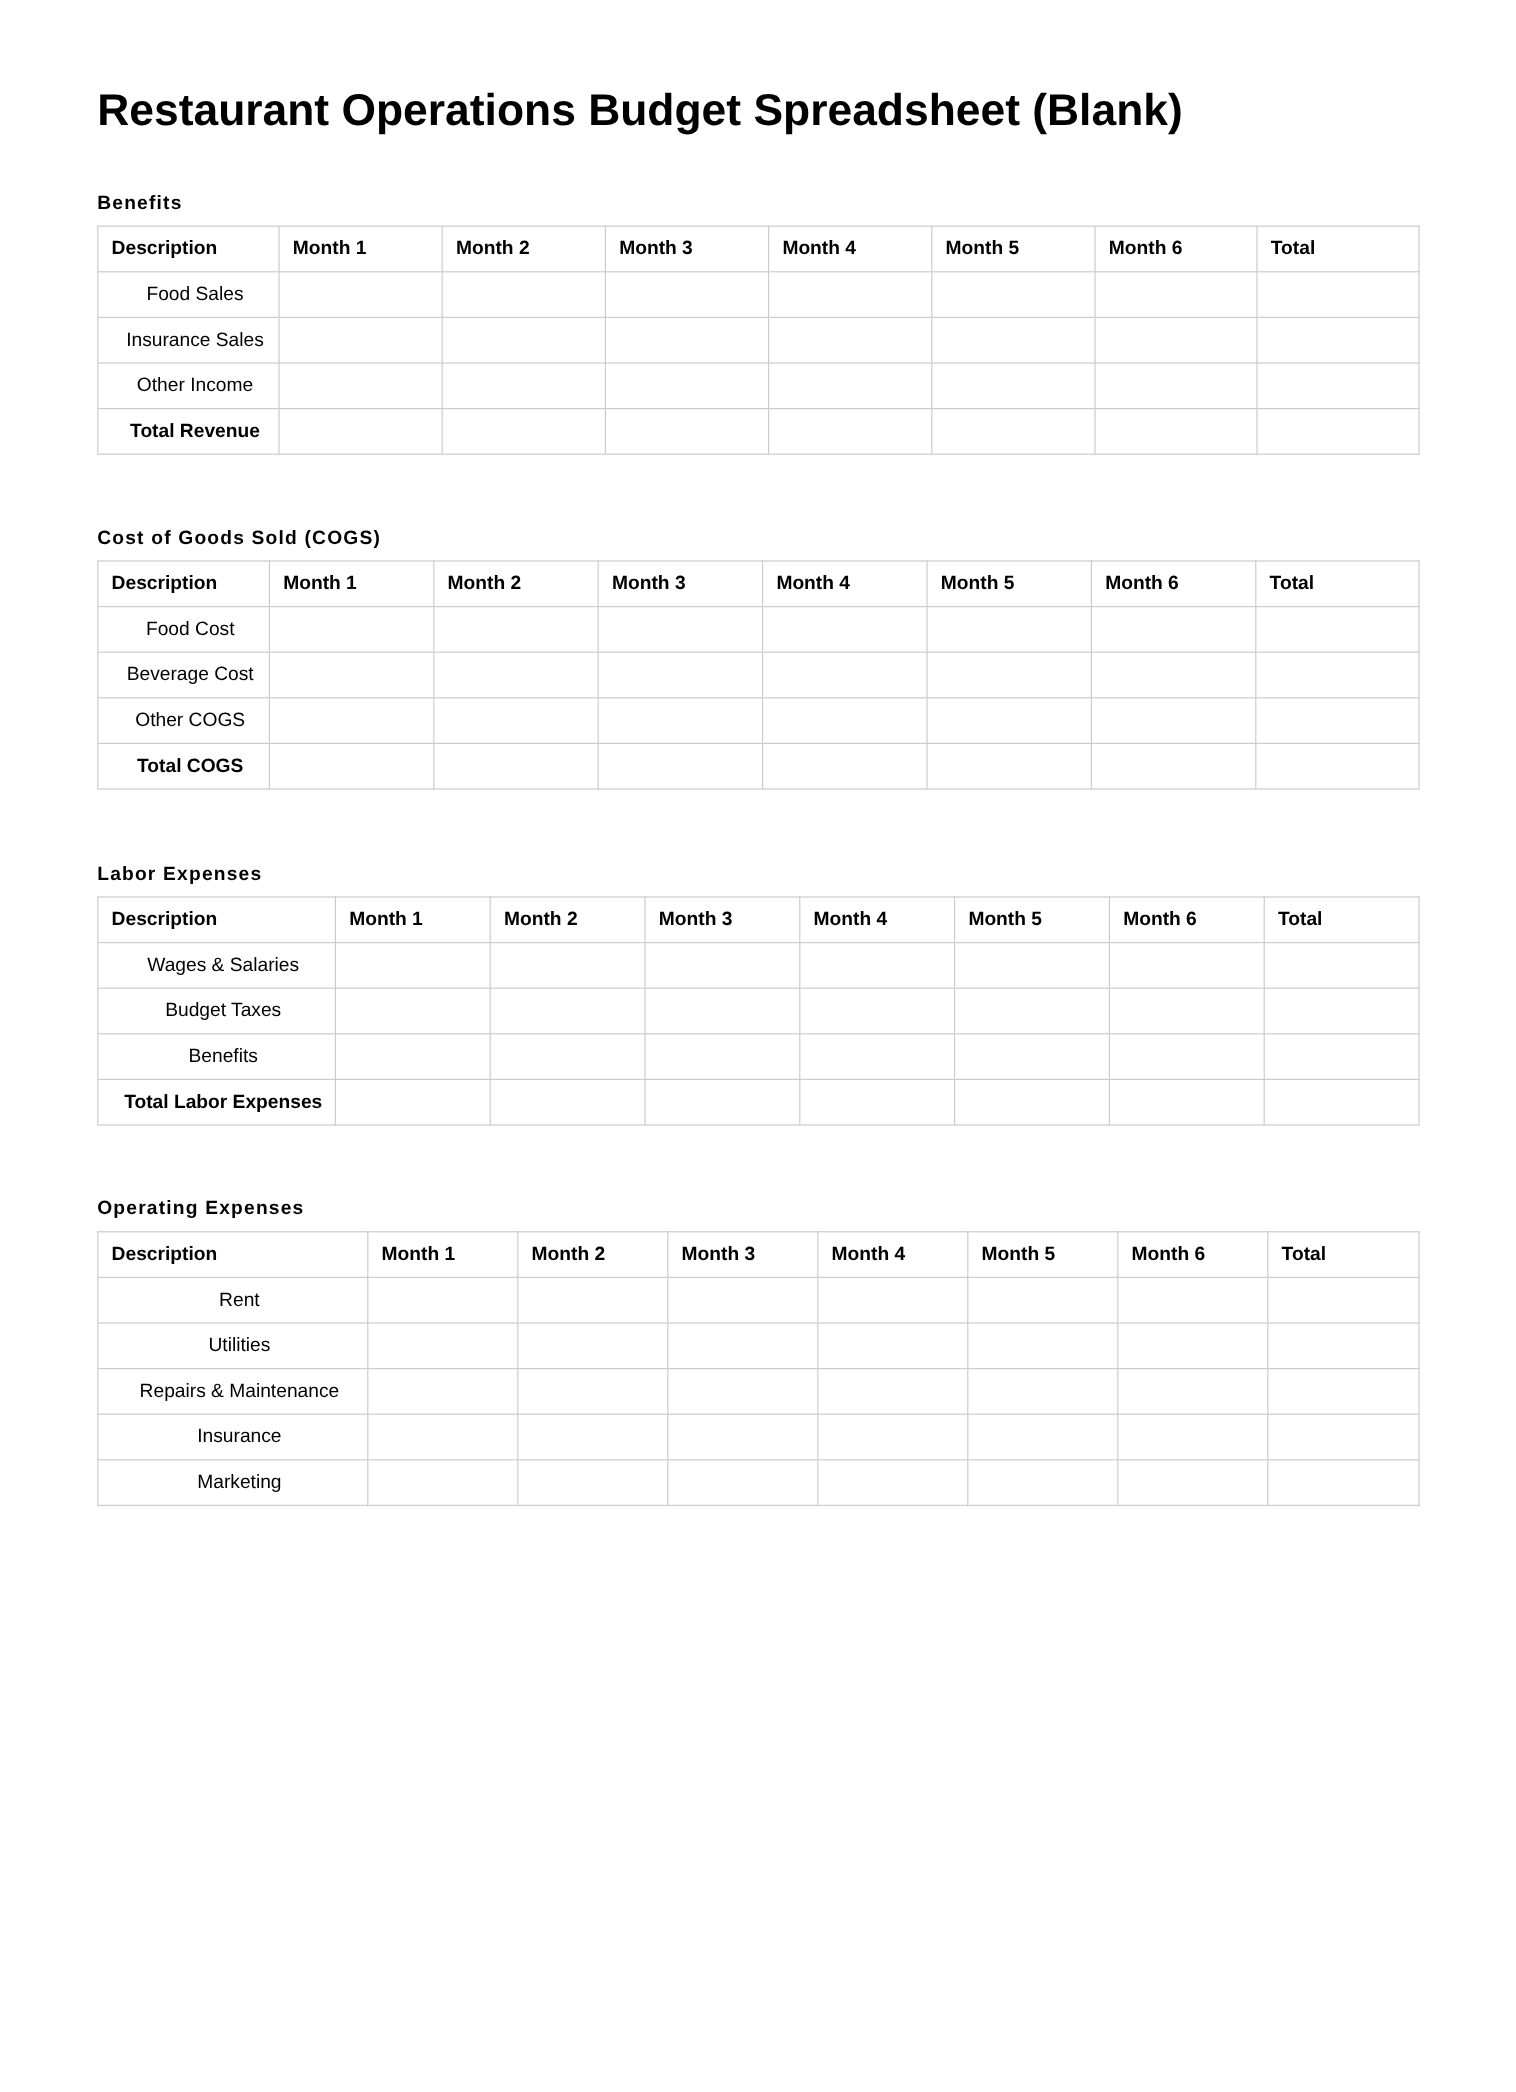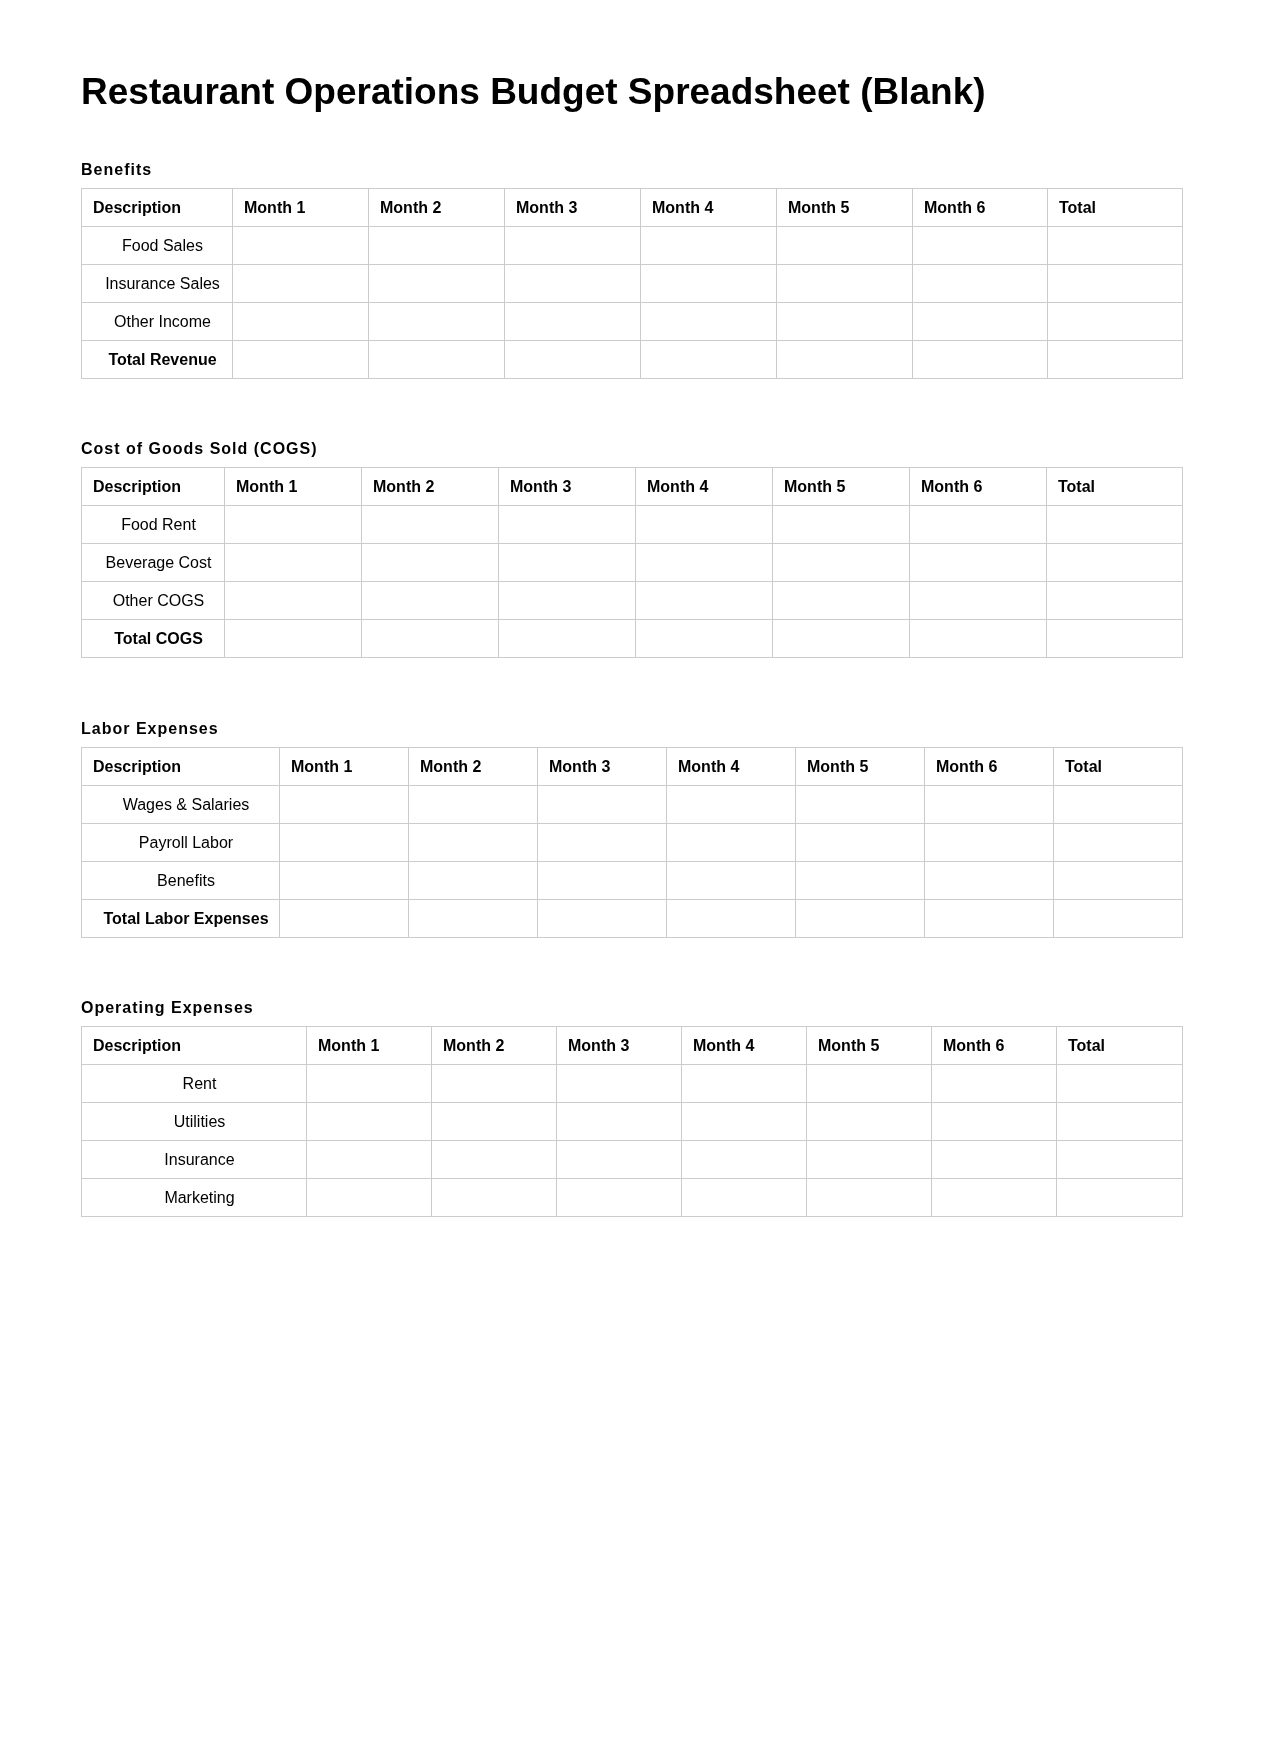--- a/index.html
+++ b/index.html
@@ -179,21 +179,21 @@
           <th>Month 2</th>
           <th>Month 3</th>
           <th>Month 4</th>
           <th>Month 5</th>
           <th>Month 6</th>
           <th>Total</th>
         </tr>
       </thead>
       <tbody>
           <tr>
-            <td class="label">Food Rent</td>
+            <td class="label">Food Cost</td>
             <td class="cell"></td>
             <td class="cell"></td>
             <td class="cell"></td>
             <td class="cell"></td>
             <td class="cell"></td>
             <td class="cell"></td>
             <td class="cell"></td>
           </tr>
           <tr>
             <td class="label">Beverage Cost</td>
@@ -259,21 +259,21 @@
             <td class="label">Wages &amp; Salaries</td>
             <td class="cell"></td>
             <td class="cell"></td>
             <td class="cell"></td>
             <td class="cell"></td>
             <td class="cell"></td>
             <td class="cell"></td>
             <td class="cell"></td>
           </tr>
           <tr>
-            <td class="label">Payroll Labor</td>
+            <td class="label">Budget Taxes</td>
             <td class="cell"></td>
             <td class="cell"></td>
             <td class="cell"></td>
             <td class="cell"></td>
             <td class="cell"></td>
             <td class="cell"></td>
             <td class="cell"></td>
           </tr>
           <tr>
             <td class="label">Benefits</td>
@@ -339,20 +339,30 @@
             <td class="label">Utilities</td>
             <td class="cell"></td>
             <td class="cell"></td>
             <td class="cell"></td>
             <td class="cell"></td>
             <td class="cell"></td>
             <td class="cell"></td>
             <td class="cell"></td>
           </tr>
           <tr>
+            <td class="label">Repairs &amp; Maintenance</td>
+            <td class="cell"></td>
+            <td class="cell"></td>
+            <td class="cell"></td>
+            <td class="cell"></td>
+            <td class="cell"></td>
+            <td class="cell"></td>
+            <td class="cell"></td>
+          </tr>
+          <tr>
             <td class="label">Insurance</td>
             <td class="cell"></td>
             <td class="cell"></td>
             <td class="cell"></td>
             <td class="cell"></td>
             <td class="cell"></td>
             <td class="cell"></td>
             <td class="cell"></td>
           </tr>
           <tr>

